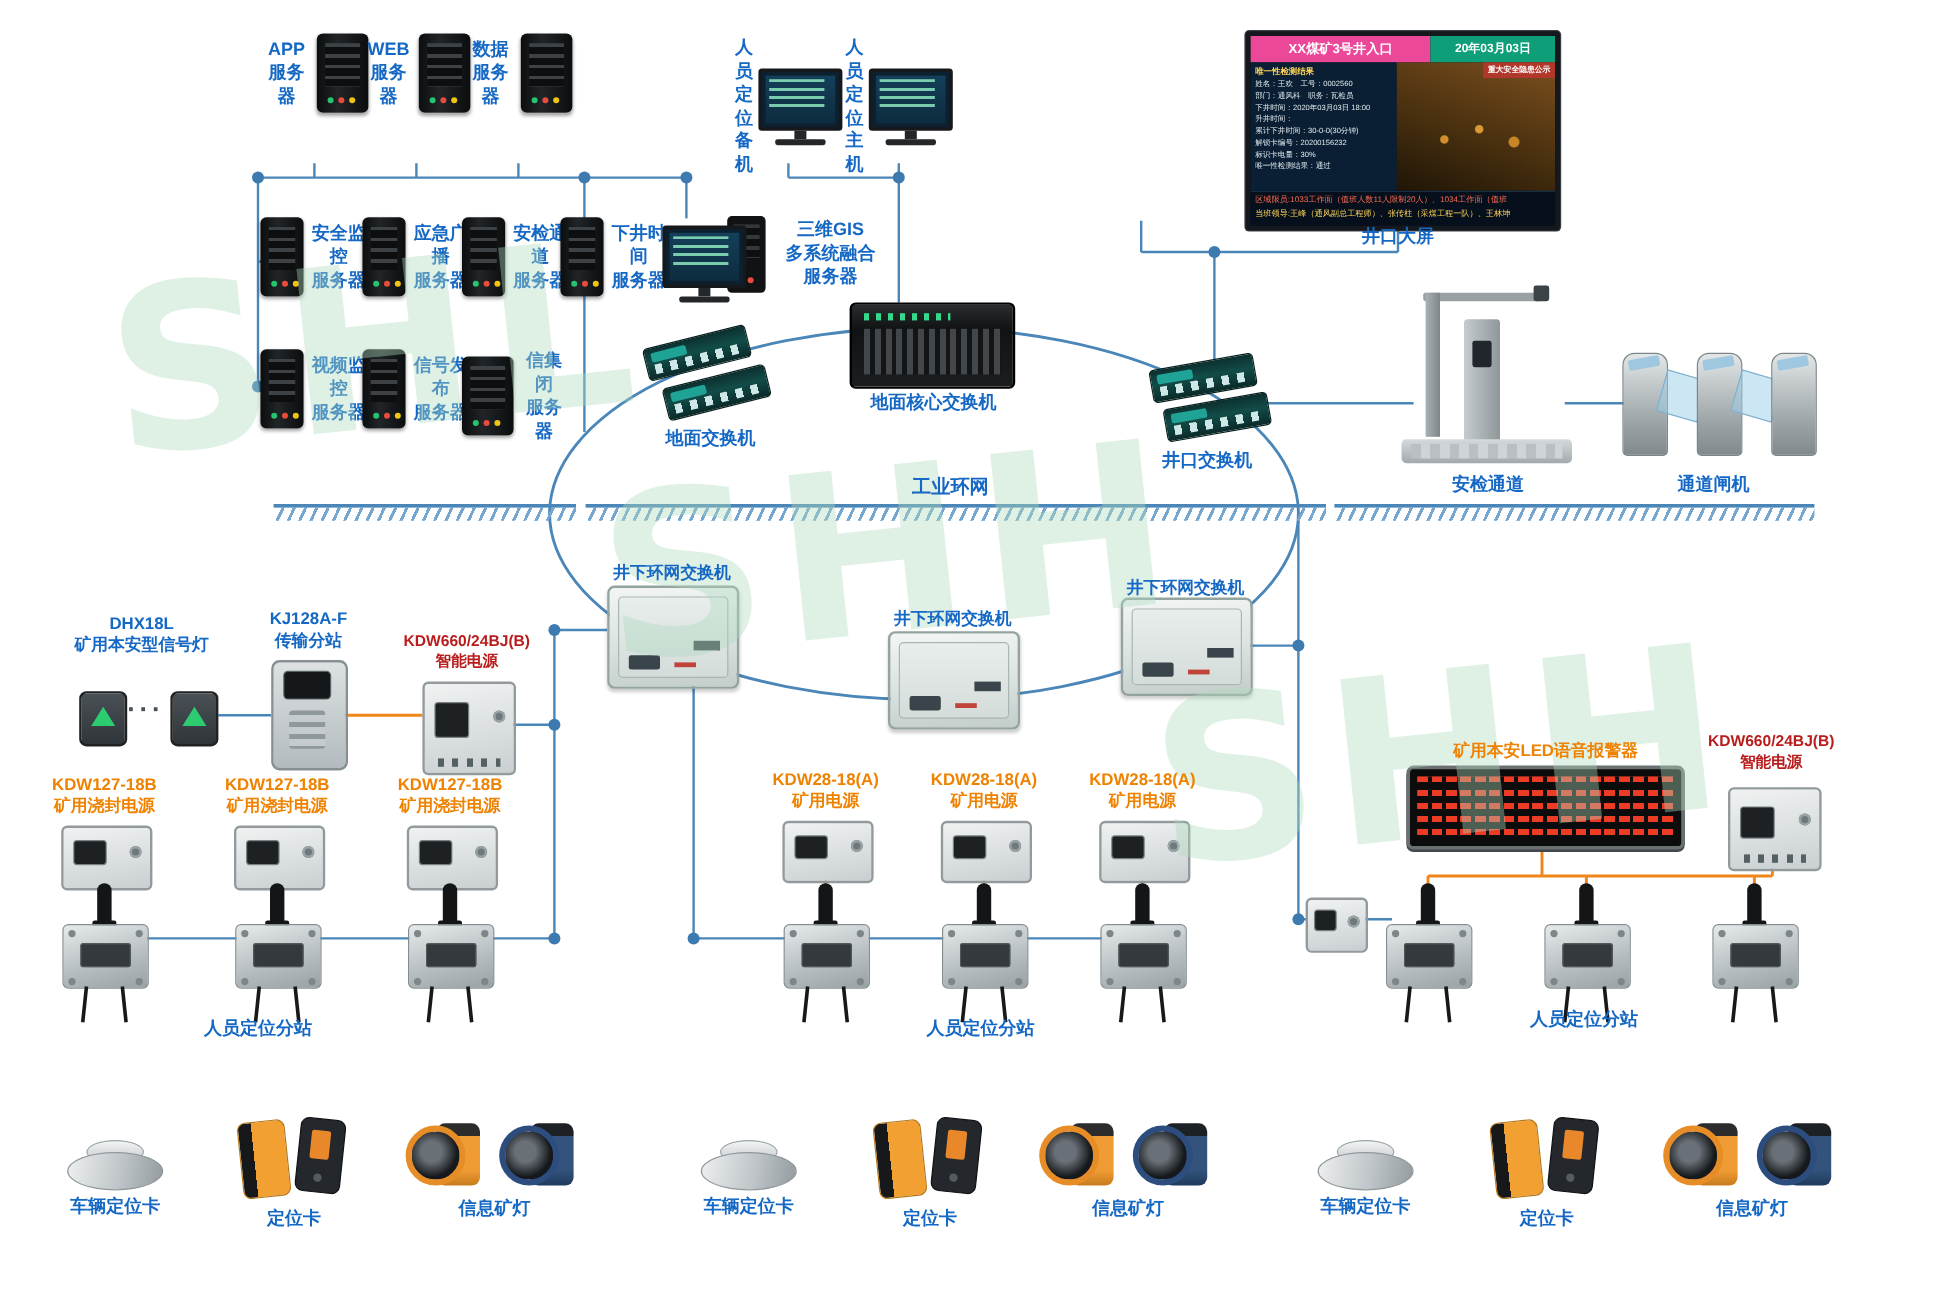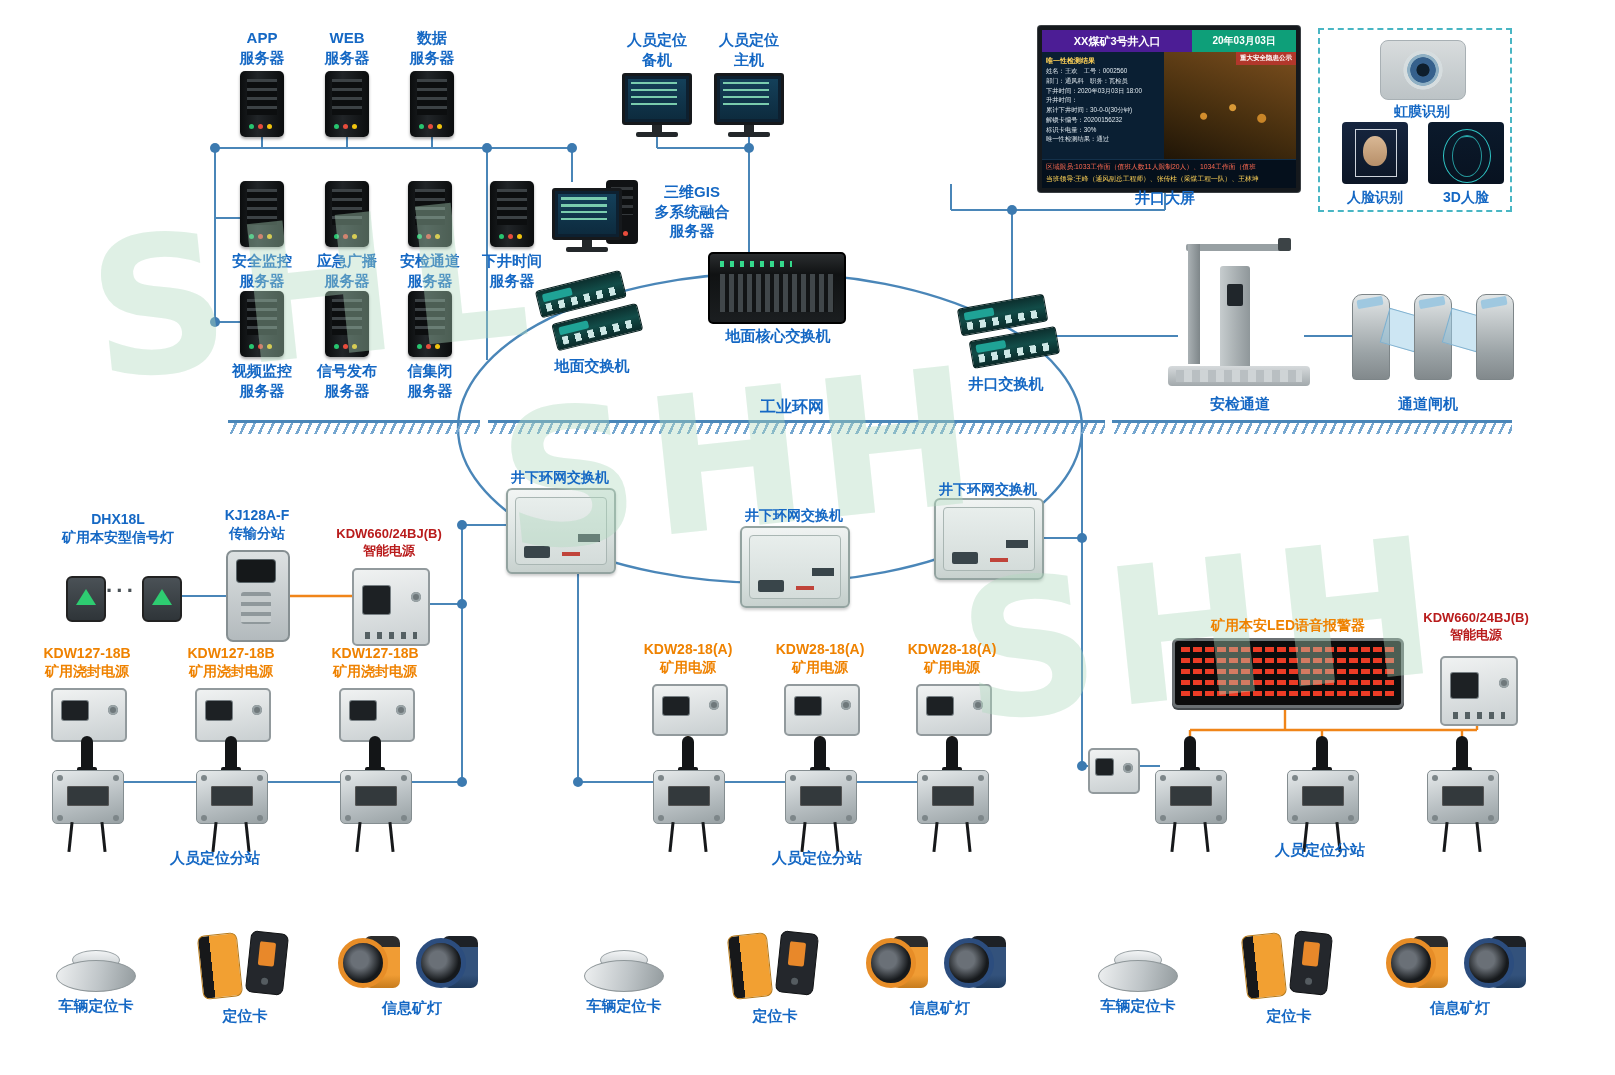--- a/index.html
+++ b/index.html
@@ -10,21 +10,21 @@
   
   .wm{position:absolute;z-index:3;pointer-events:none;font-weight:bold;font-size:190px;
       letter-spacing:10px;color:rgba(176,218,190,.40);transform:rotate(-6deg);
       font-family:"DejaVu Sans",sans-serif}
   
   .lbl{position:absolute;z-index:4;font-weight:bold;text-align:center;white-space:pre-line;line-height:1.3}
   .b{color:#1568c4;font-size:15px}
   .bsm{color:#1568c4;font-size:14px}
   .o{color:#ef8200;font-size:14px}
   .osm{color:#b91c1c;font-size:13px}
-  .vnode{position:absolute;z-index:2;display:flex;flex-direction:column;align-items:center;gap:4px}
+  .vnode{position:absolute;z-index:2;display:flex;align-items:center;gap:4px}
   .vlbl{font-weight:bold;text-align:center;white-space:pre-line;line-height:1.3;color:#1568c4;font-size:15px}
   
   .ground{position:absolute;height:11px;border-top:3px solid #4a86b8;z-index:1;
           background:repeating-linear-gradient(115deg,transparent 0 6px,#74a6cf 6px 8.5px)}
   
   .server{width:44px;height:66px;background:linear-gradient(90deg,#0b0d0e,#212528 40%,#0b0d0e);
           border-radius:5px;position:relative;box-shadow:0 2px 3px rgba(0,0,0,.35)}
   .server::before{content:"";position:absolute;left:7px;right:7px;top:8px;height:36px;
           background:repeating-linear-gradient(180deg,#3c4245 0 3px,#0c0e0f 3px 9px)}
   .server::after{content:"";position:absolute;left:9px;bottom:8px;width:5px;height:5px;border-radius:50%;
@@ -41,21 +41,21 @@
   .towr{position:absolute;background:#101214;border-radius:4px}
   .towr::before{content:"";position:absolute;left:5px;right:5px;top:7px;height:28px;
           background:repeating-linear-gradient(180deg,#34383b 0 3px,#0d0f10 3px 9px)}
   .towr::after{content:"";position:absolute;left:7px;bottom:8px;width:5px;height:5px;border-radius:50%;
           background:#2ecc71;box-shadow:10px 0 0 #e74c3c}
   .combo{position:absolute;z-index:2}
   
   .bigscreen{position:absolute;z-index:2;background:#061120;border:4px solid #15191d;border-radius:3px;
           display:flex;flex-direction:column;overflow:hidden;box-shadow:0 0 0 1px #3a3f43}
   .bs-header{display:flex;flex:0 0 22px}
-  .bs-title{flex:1.45;background:#4c1d95;color:#fff;font-size:11px;font-weight:bold;line-height:22px;
+  .bs-title{flex:1.45;background:#ec4899;color:#fff;font-size:11px;font-weight:bold;line-height:22px;
           text-align:center;white-space:nowrap;overflow:hidden}
   .bs-date{flex:1;background:#0e9f79;color:#fff;font-size:10px;font-weight:bold;line-height:22px;
           text-align:center;white-space:nowrap;overflow:hidden}
   .bs-body{flex:1;display:flex;min-height:0}
   .bs-left{flex:1;background:#0a1f33;padding:3px 4px;overflow:hidden}
   .bs-tag{color:#ffd257;font-size:7px;font-weight:bold;line-height:1.6;white-space:nowrap}
   .bs-line{color:#dfe8ee;font-size:6.3px;line-height:1.55;white-space:nowrap;overflow:hidden}
   .bs-right{flex:1.15;position:relative;
      background:radial-gradient(circle at 30% 60%,rgba(226,152,48,.9) 0 3px,rgba(0,0,0,0) 4px),
                 radial-gradient(circle at 52% 52%,rgba(232,164,58,.9) 0 3px,rgba(0,0,0,0) 4px),
@@ -336,28 +336,20 @@
         <div class="bs-rtag">重大安全隐患公示</div>
       </div>
     </div>
     <div class="bs-bottom">
       <div class="bs-b1">区域限员:1033工作面（值班人数11人限制20人）、1034工作面（值班</div>
       <div class="bs-b2">当班领导:王峰（通风副总工程师）、张传柱（采煤工程一队）、王林坤</div>
     </div>
   </div>
   <div class="lbl b" style="left:1105px;top:188px;width:120px">井口大屏</div>
 
-  <div class="biobox" style="left:1318px;top:28px;width:190px;height:180px">
-    <div class="iris" style="left:60px;top:10px;width:84px;height:58px"></div>
-    <div class="lbl b" style="left:60px;top:72px;width:84px;font-size:14px">虹膜识别</div>
-    <div class="faceimg" style="left:22px;top:92px;width:66px;height:62px"></div>
-    <div class="lbl b" style="left:22px;top:158px;width:66px;font-size:14px">人脸识别</div>
-    <div class="face3d" style="left:108px;top:92px;width:76px;height:62px"></div>
-    <div class="lbl b" style="left:108px;top:158px;width:76px;font-size:14px">3D人脸</div>
-  </div>
 
   <div class="gswnode" style="left:542px;top:274px;width:100px;height:80px;transform:rotate(-14deg)">
     <div class="gswm" style="left:0;top:4px"></div>
     <div class="gswm" style="left:8px;top:40px"></div>
   </div>
   <div class="lbl b" style="left:528px;top:356px;width:128px">地面交换机</div>
 
   <div class="core" style="left:708px;top:252px"></div>
   <div class="lbl b" style="left:698px;top:326px;width:160px">地面核心交换机</div>
 

